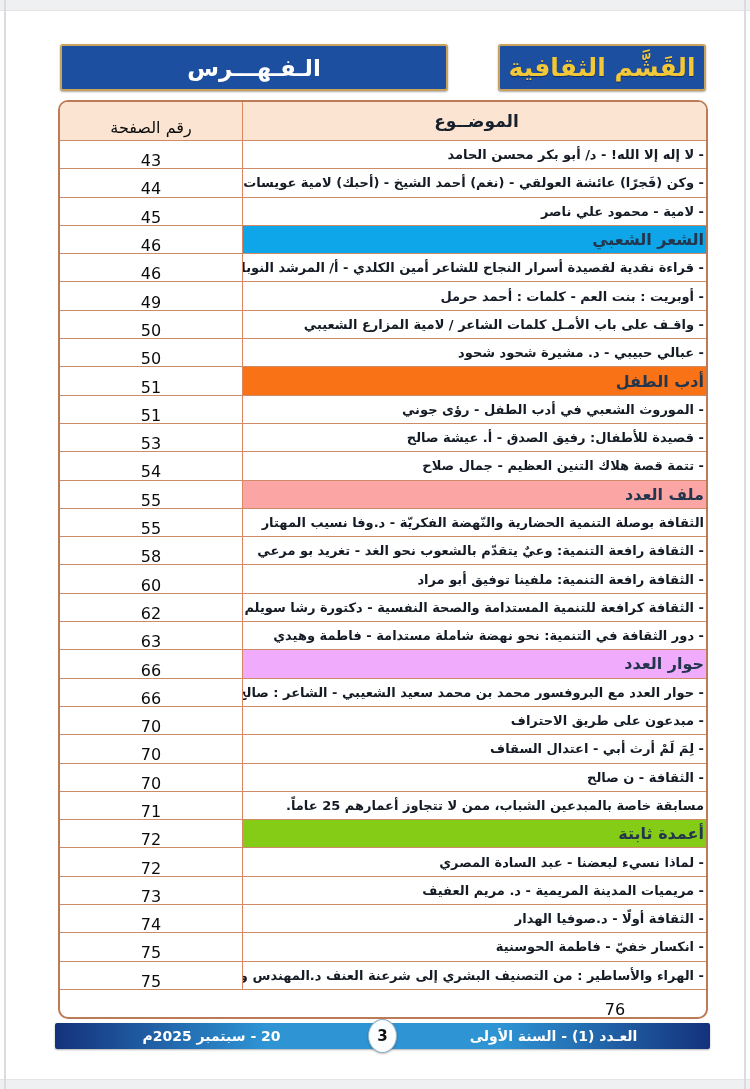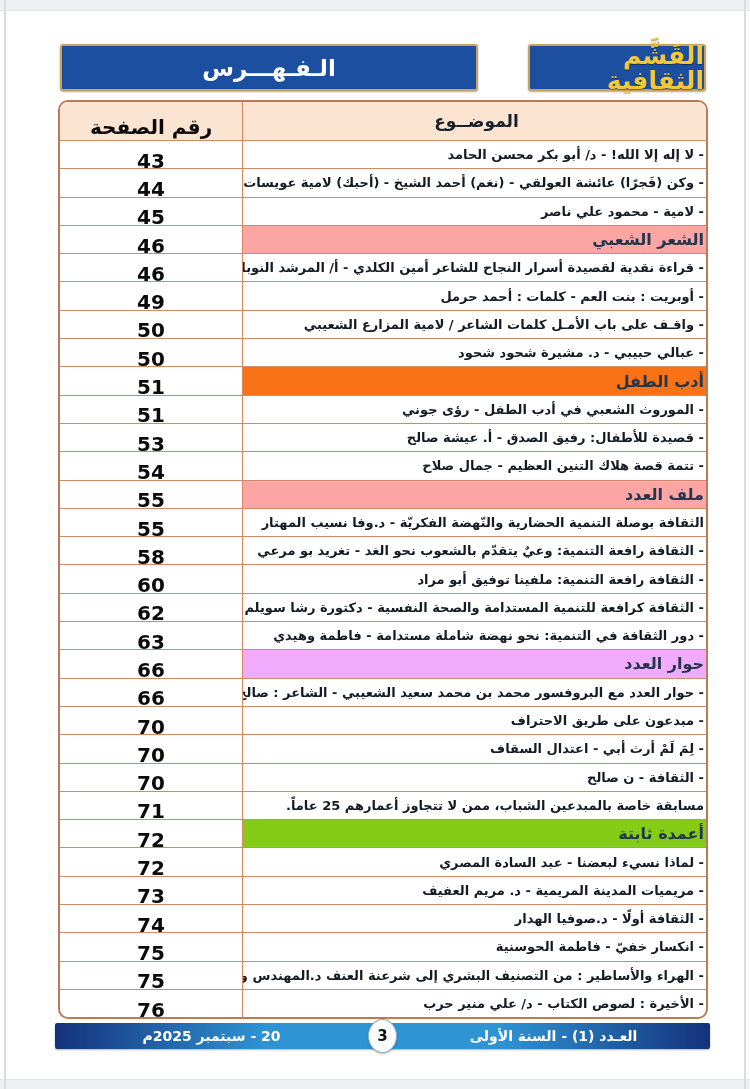--- a/index.html
+++ b/index.html
@@ -17,40 +17,40 @@
   
   .masthead{
     position:absolute;left:60px;top:44px;width:646px;height:47px;
     display:flex;flex-direction:row;gap:6px;direction:rtl;
   }
   .blue-box{
     background:#1d4fa1;border:2px solid #c9a35c;border-radius:3px;
     box-shadow:0 1px 2px rgba(0,0,0,.35);
     display:flex;align-items:center;justify-content:center;box-sizing:border-box;
   }
-  .logo-box{width:178px;margin-left:44px;}
+  .logo-box{width:208px;margin-left:44px;}
   .logo-box span{
     color:#f3c838;font-size:25px;font-weight:bold;line-height:1;
     text-shadow:0 1px 1px rgba(0,0,0,.4);
   }
   .title-box{flex:1;}
   .title-box span{color:#ffffff;font-size:23px;font-weight:bold;letter-spacing:1px;}
 
   
   .toc{
     position:absolute;left:58px;top:100px;width:650px;box-sizing:border-box;
     border:2px solid #bd7a56;border-radius:10px;overflow:hidden;background:#fff;
     direction:rtl;
   }
   .trow{display:flex;flex-direction:row;height:27.3px;}
   .toc-header .trow{height:38px;background:#fbe5d2;}
   .toc-header .cell{font-size:17px;font-weight:bold;color:#17202b;justify-content:center;}
   .cell{display:flex;align-items:center;box-sizing:border-box;}
   .cell.subject{flex:1;padding:0 2px 0 6px;border-left:1px solid #da8662;}
-  .cell.pagenum{width:182px;justify-content:center;font-weight:bold;font-size:20px;color:#0b0b0b;margin-top:12px;}
+  .cell.pagenum{width:182px;justify-content:center;font-weight:normal;font-size:16px;color:#0b0b0b;margin-top:12px;}
   #rows .trow{border-top:1px solid #cf8a68;}
   #rows .trow .subject{
     font-size:13px;font-weight:bold;color:#141b24;white-space:nowrap;overflow:hidden;
   }
   #rows .trow.section .subject{font-size:16px;color:#23364d;}
 
   
   .footbar{
     position:absolute;left:55px;top:1023px;width:655px;height:26px;
     background:linear-gradient(90deg,#14327c 0%,#2e94d4 32%,#2e94d4 68%,#14327c 100%);
@@ -96,21 +96,21 @@
       </div>
       <div class="trow">
         <div class="cell subject">- وكن (فَجرًا) عائشة العولقي - (نغم) أحمد الشيخ - (أحبك) لامية عويسات</div>
         <div class="cell pagenum">44</div>
       </div>
       <div class="trow">
         <div class="cell subject">- لامية - محمود علي ناصر</div>
         <div class="cell pagenum">45</div>
       </div>
       <div class="trow section">
-        <div class="cell subject" style="background: #fca5a5;">الشعر الشعبي</div>
+        <div class="cell subject" style="background: #0ea5e9;">الشعر الشعبي</div>
         <div class="cell pagenum">46</div>
       </div>
       <div class="trow">
         <div class="cell subject">- قراءة نقدية لقصيدة أسرار النجاح للشاعر أمين الكلدي - أ/ المرشد النوباني</div>
         <div class="cell pagenum">46</div>
       </div>
       <div class="trow">
         <div class="cell subject">- أوبريت : بنت العم - كلمات : أحمد حرمل</div>
         <div class="cell pagenum">49</div>
       </div>
@@ -204,21 +204,20 @@
       </div>
       <div class="trow">
         <div class="cell subject">- انكسار خفيّ - فاطمة الحوسنية</div>
         <div class="cell pagenum">75</div>
       </div>
       <div class="trow">
         <div class="cell subject">- الهراء والأساطير : من التصنيف البشري إلى شرعنة العنف  د.المهندس وليد حديد</div>
         <div class="cell pagenum">75</div>
       </div>
       <div class="trow">
-        <div class="cell subject">- الأخيرة : لصوص الكتاب - د/ علي منير حرب</div>
         <div class="cell pagenum">76</div>
       </div>
     </div>
 </main>
 
 <footer class="footbar">
   <div class="foot-text">العـدد (1) - السنة الأولى</div>
   <div class="foot-circle">
     <span>3</span>
   </div>

